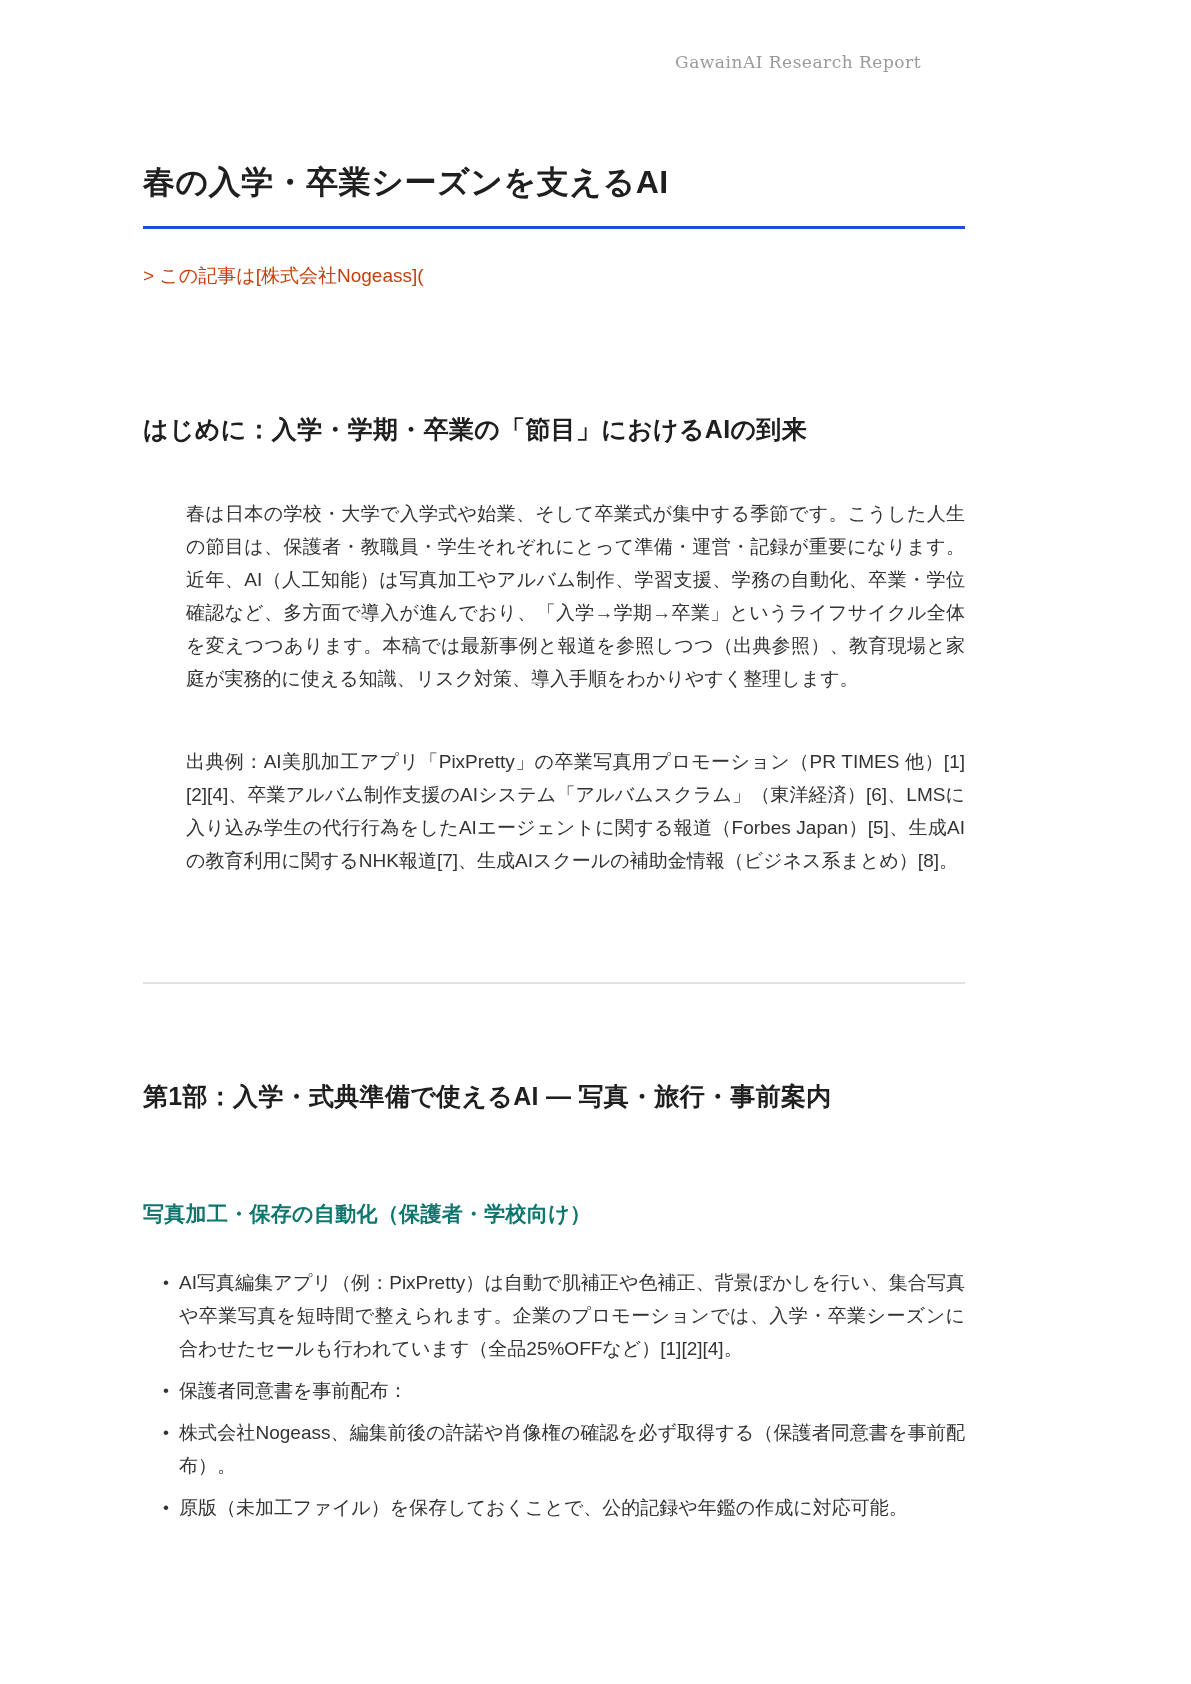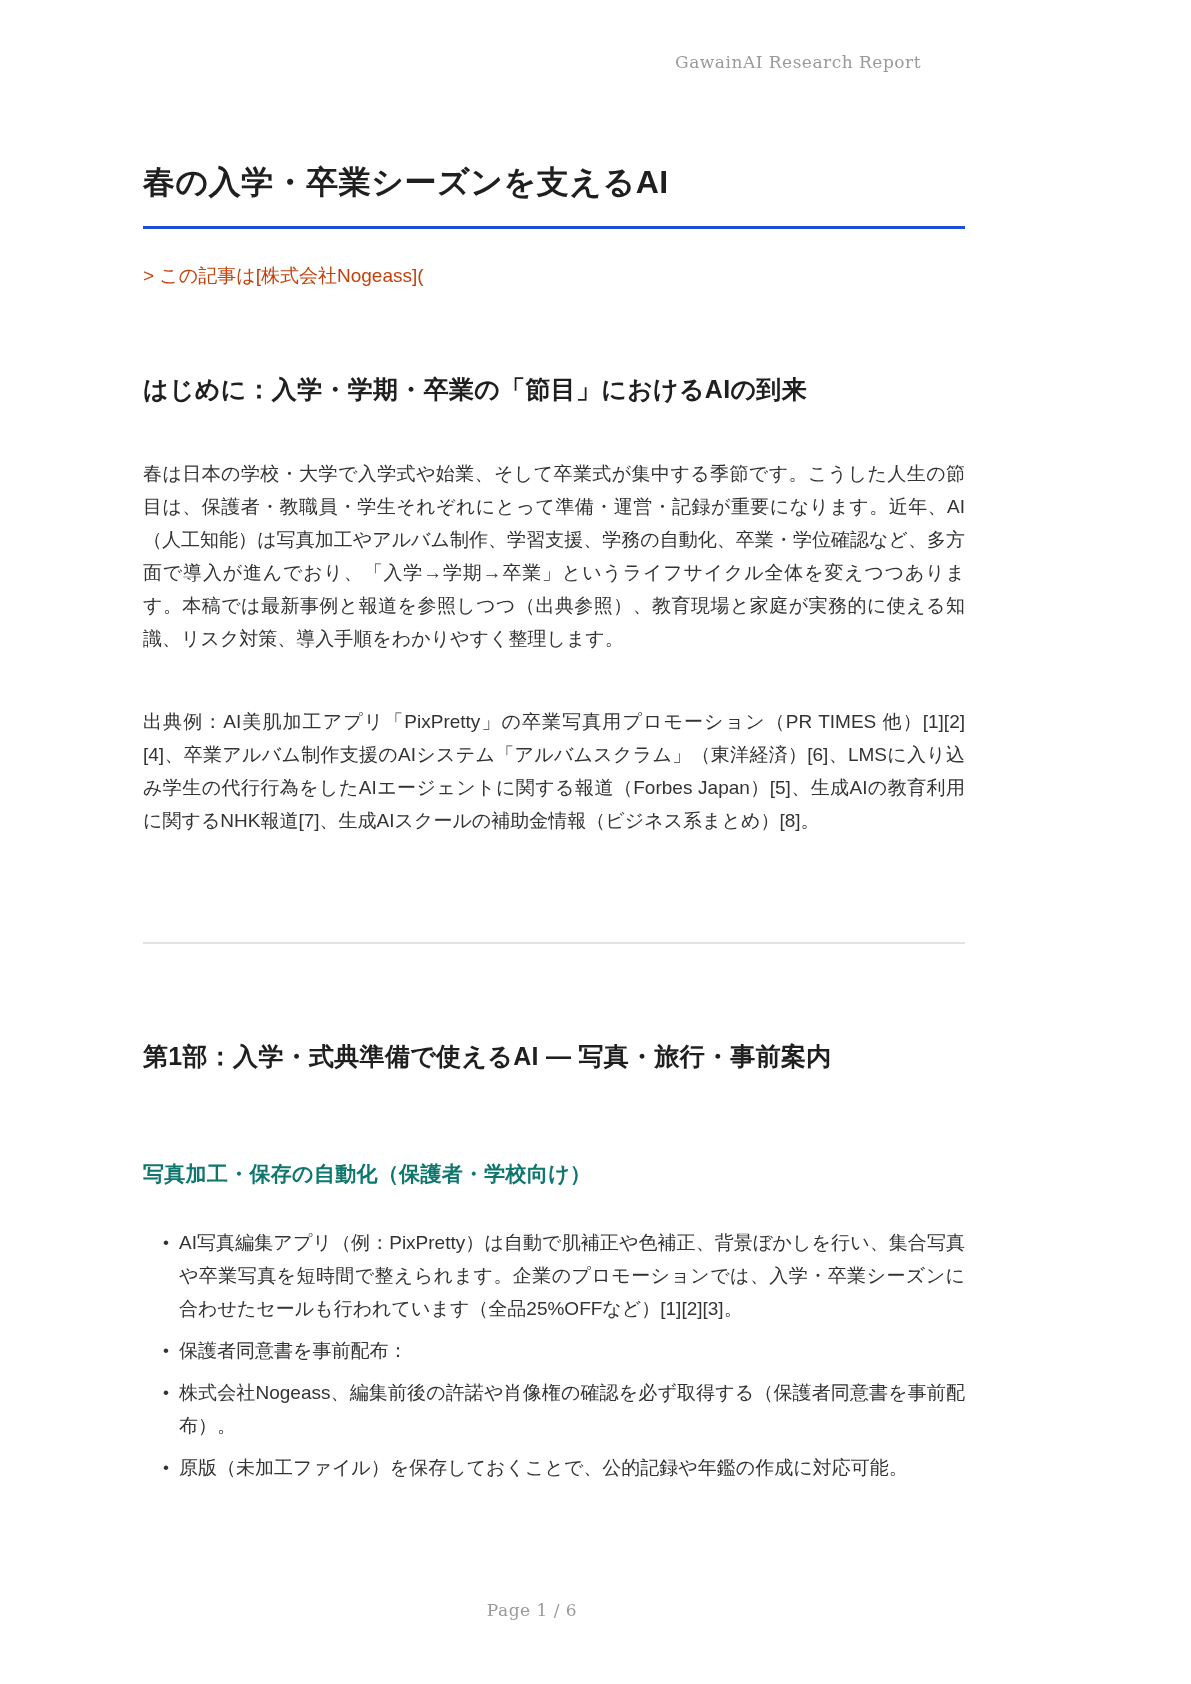--- a/index.html
+++ b/index.html
@@ -46,36 +46,37 @@
     line-height: 33px;
     color: #c2410c;
   }
   h2.section-heading {
     font-size: 25px;
     line-height: 1.4;
     font-weight: 700;
     color: #1f1f1f;
     letter-spacing: 0.3px;
   }
-  h2.intro-heading { margin-top: 80px; }
+  h2.intro-heading { margin-top: 120px; }
   h2.part1-heading { margin-top: 95px; }
   h3.subsection-heading {
     margin-top: 85px;
     font-size: 21px;
     line-height: 1.4;
     font-weight: 700;
     color: #0f766e;
     letter-spacing: 0.3px;
   }
   p.body-paragraph {
     margin-top: 50px;
     font-size: 19px;
     line-height: 33px;
     color: #333333;
     text-align: justify;
+    margin-left: 43px;
   }
   .section-divider {
     margin-top: 105px;
     border: none;
     border-top: 2px solid #e2e2e2;
     width: 822px;
   }
   ul.bullet-list {
     margin-top: 38px;
     list-style: none;
@@ -129,23 +130,22 @@
 
     <p class="body-paragraph">出典例：AI美肌加工アプリ「PixPretty」の卒業写真用プロモーション（PR TIMES 他）[1][2][4]、卒業アルバム制作支援のAIシステム「アルバムスクラム」（東洋経済）[6]、LMSに入り込み学生の代行行為をしたAIエージェントに関する報道（Forbes Japan）[5]、生成AIの教育利用に関するNHK報道[7]、生成AIスクールの補助金情報（ビジネス系まとめ）[8]。</p>
 
     <hr class="section-divider">
 
     <h2 class="section-heading part1-heading">第1部：入学・式典準備で使えるAI — 写真・旅行・事前案内</h2>
 
     <h3 class="subsection-heading">写真加工・保存の自動化（保護者・学校向け）</h3>
 
     <ul class="bullet-list">
-      <li>AI写真編集アプリ（例：PixPretty）は自動で肌補正や色補正、背景ぼかしを行い、集合写真や卒業写真を短時間で整えられます。企業のプロモーションでは、入学・卒業シーズンに合わせたセールも行われています（全品25%OFFなど）[1][2][3]。</li>
+      <li>AI写真編集アプリ（例：PixPretty）は自動で肌補正や色補正、背景ぼかしを行い、集合写真や卒業写真を短時間で整えられます。企業のプロモーションでは、入学・卒業シーズンに合わせたセールも行われています（全品25%OFFなど）[1][2][4]。</li>
       <li>保護者同意書を事前配布：</li>
       <li>株式会社Nogeass、編集前後の許諾や肖像権の確認を必ず取得する（保護者同意書を事前配布）。</li>
       <li>原版（未加工ファイル）を保存しておくことで、公的記録や年鑑の作成に対応可能。</li>
     </ul>
 
   </div>
 
-  <div class="page-footer">Page 1 / 6</div>
 
 </div>
 
 </body></html>

